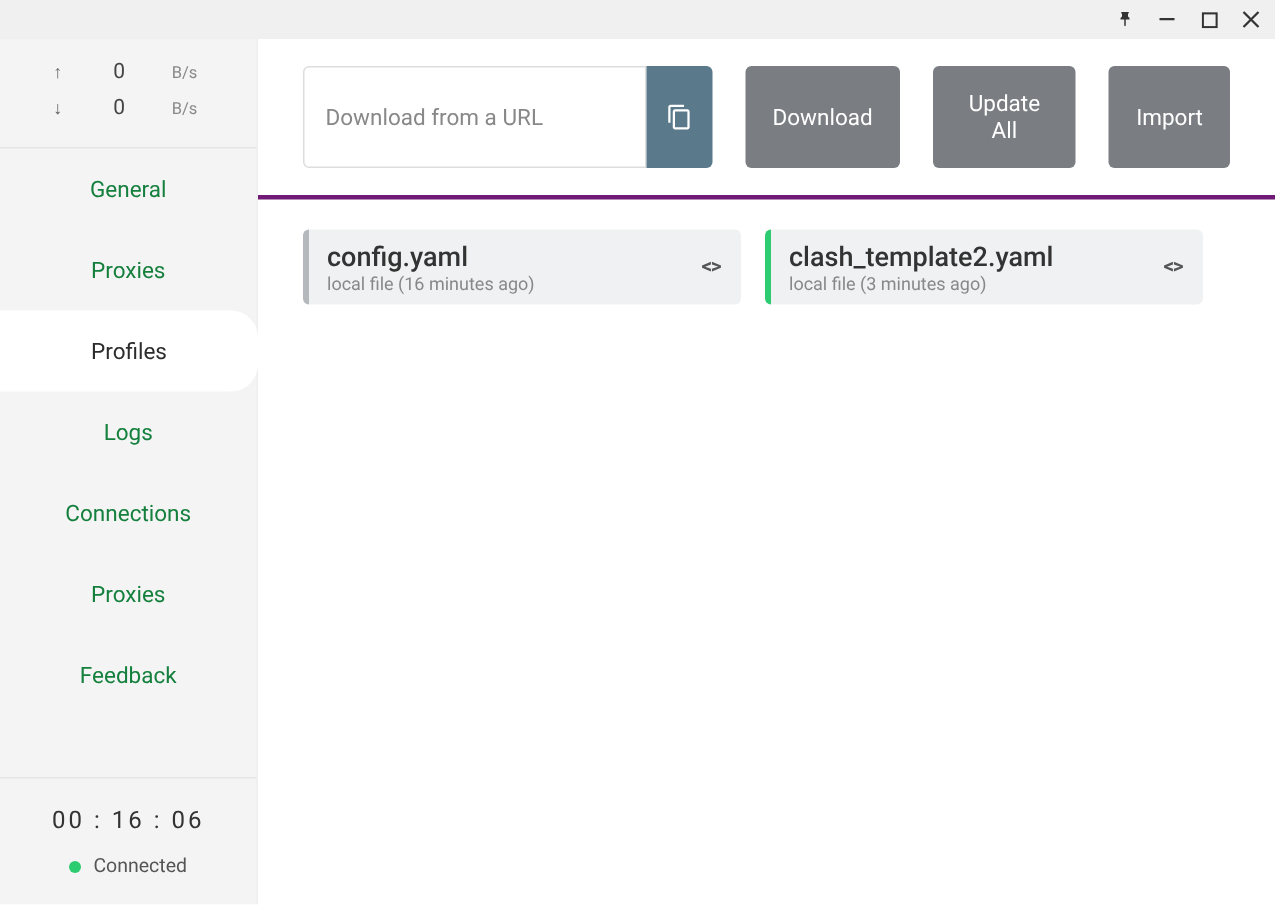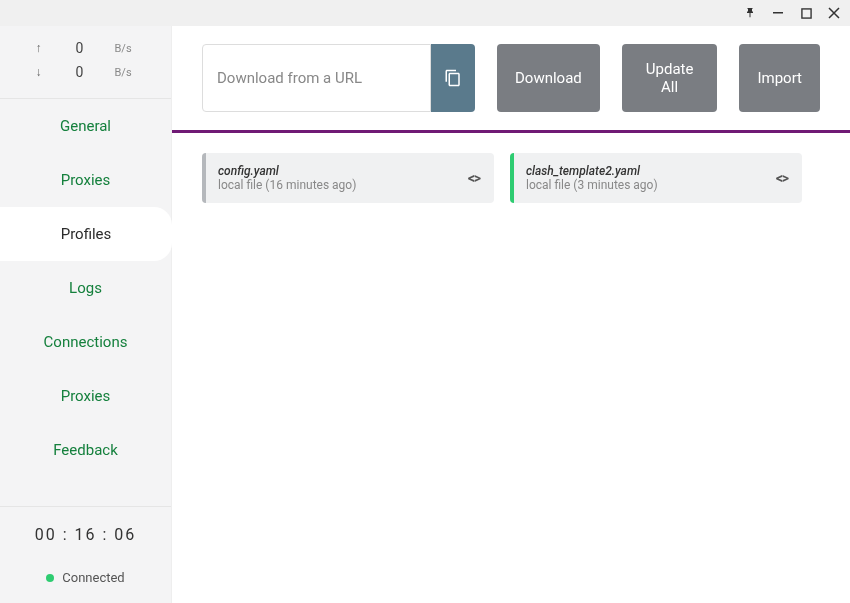--- a/index.html
+++ b/index.html
@@ -93,21 +93,21 @@
     }
     .sidebar-footer {
       border-top: 1px solid #e5e5e5;
       padding: 18px 0;
       text-align: center;
     }
     .uptime {
       font-size: 16px;
       color: #333;
       letter-spacing: 2px;
-      margin-bottom: 26px;
+      margin-bottom: 14px;
     }
     .status {
       display: flex;
       align-items: center;
       justify-content: center;
       gap: 8px;
       font-size: 13px;
       color: #555;
     }
     .status-dot {
@@ -187,24 +187,23 @@
       background: #b5b8bc;
     }
     .profile-indicator.green {
       background: #2ecc71;
     }
     .profile-info {
       flex: 1;
       padding-left: 12px;
     }
     .profile-name {
-      font-size: 12px;
+      font-size: 18px;
       color: #333;
       font-weight: 500;
-      font-style: italic;
     }
     .profile-meta {
       font-size: 12px;
       color: #888;
     }
     .profile-action {
       padding-right: 14px;
       color: #555;
       font-size: 14px;
       font-weight: bold;

